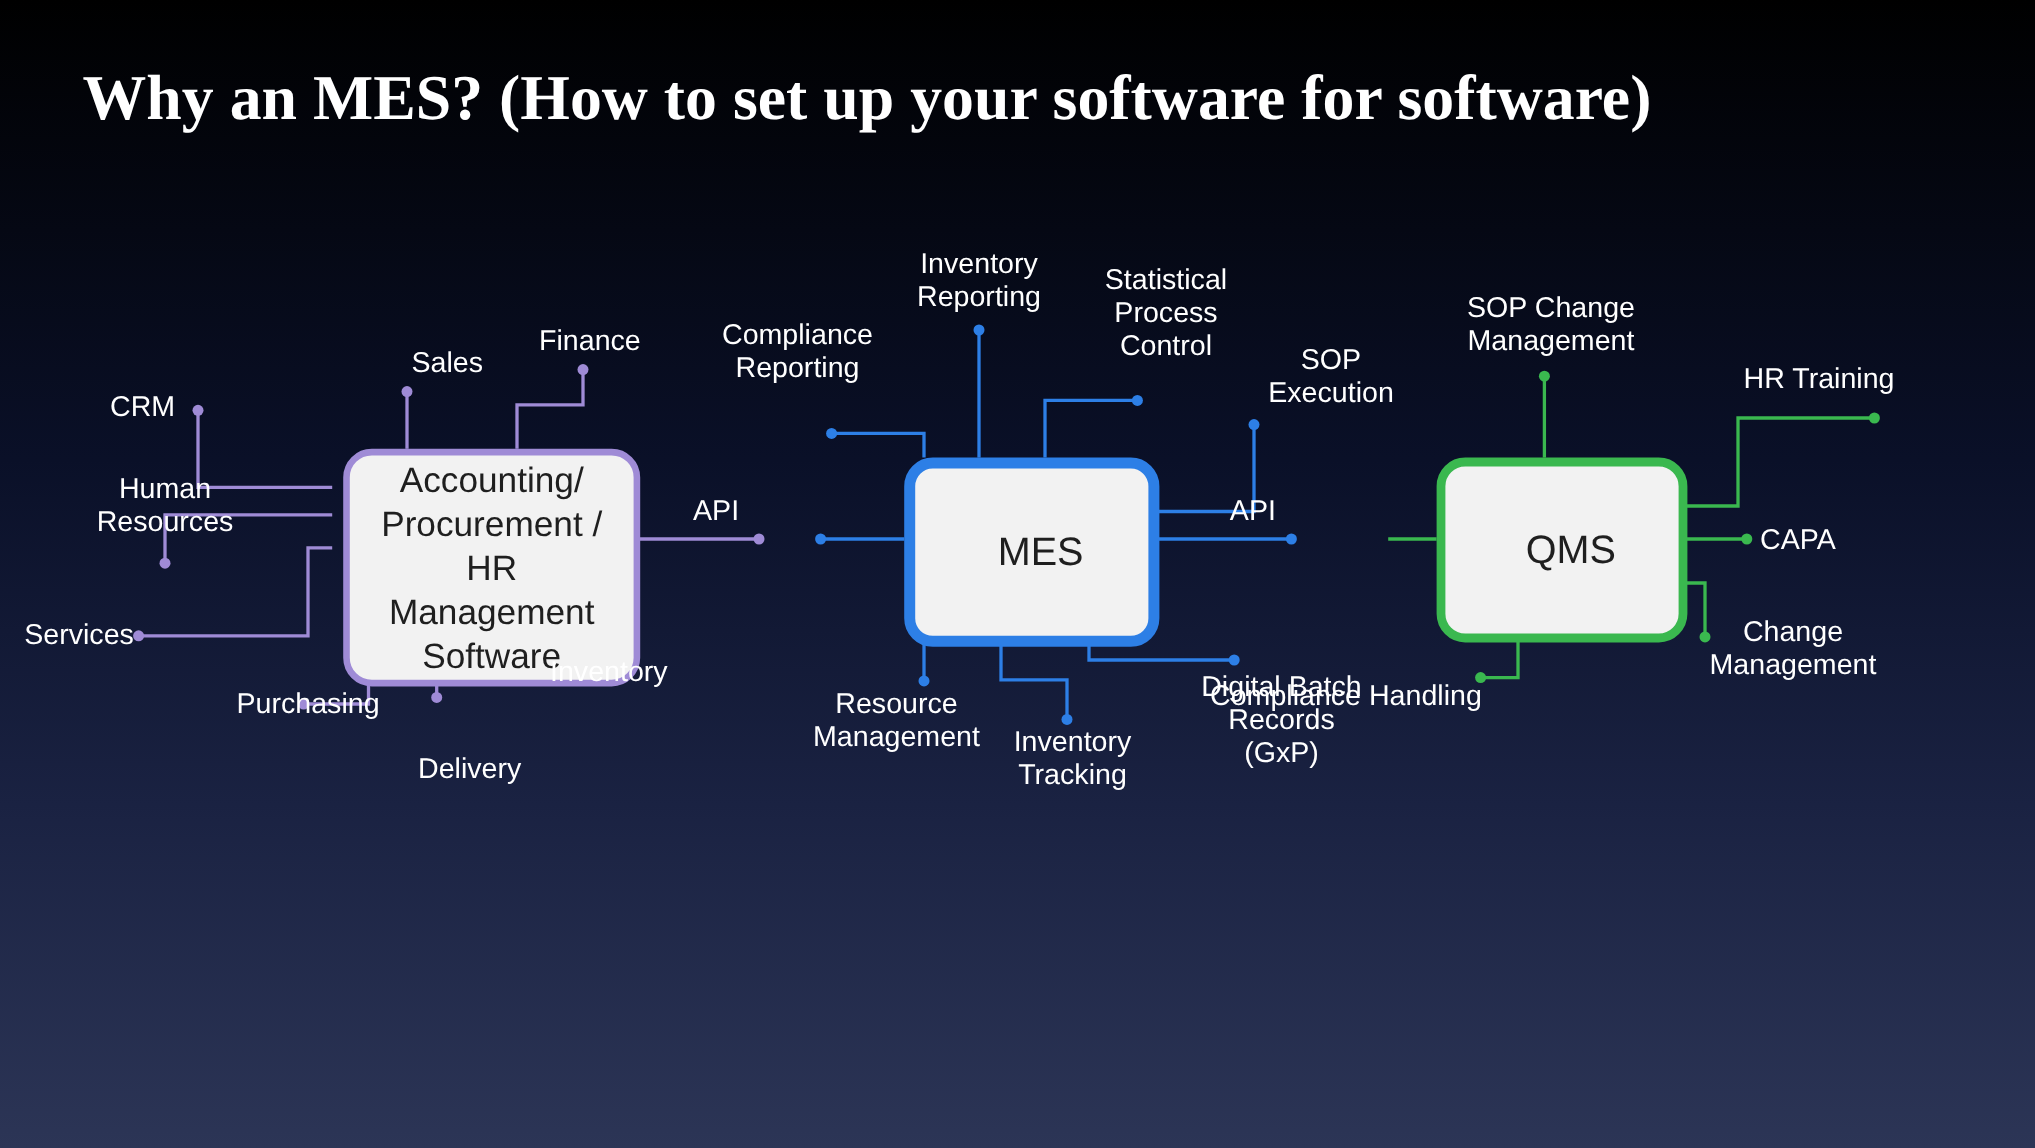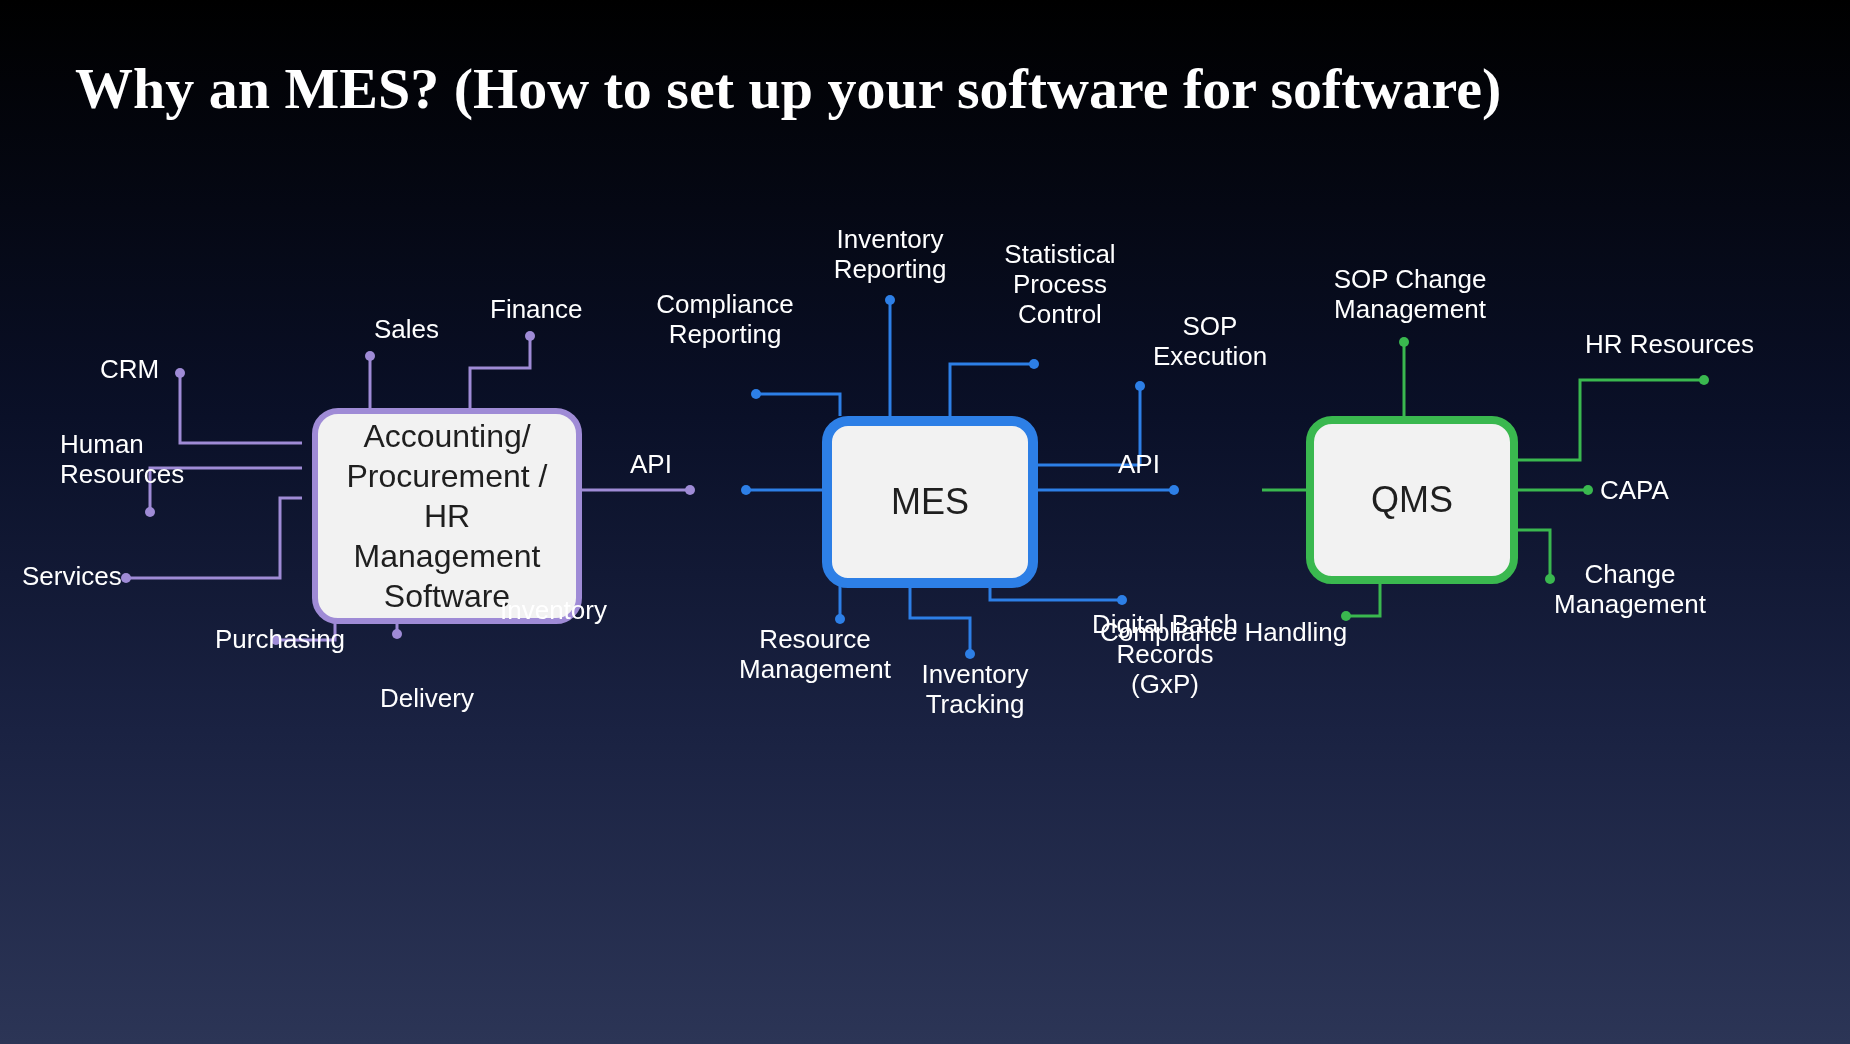--- a/index.html
+++ b/index.html
@@ -1,21 +1,21 @@
 <!DOCTYPE html>
 <html><head>
 <meta charset="utf-8">
 <style>
 html,body{margin:0;padding:0;width:1850px;height:1044px;overflow:hidden;font-family:-apple-system,BlinkMacSystemFont,"Segoe UI",Helvetica,Arial,sans-serif;}
 body{background:linear-gradient(to bottom,#000000 0%,#0a1028 40%,#1a2242 70%,#2c3556 100%);}
 .slide{position:relative;width:1850px;height:1044px;}
 .title{position:absolute;left:75px;top:55px;color:#ffffff;font-family:Georgia,"Times New Roman",serif;font-weight:700;font-size:58px;}
 .footer{position:absolute;left:0;right:0;top:855px;text-align:center;color:#e8eaf0;font-size:40px;font-weight:400;}
 svg.diagram{position:absolute;left:0;top:0;width:1850px;height:1044px;pointer-events:none;}
-.box{position:absolute;background:#f2f2f2;border-radius:26px;display:flex;align-items:center;justify-content:center;text-align:center;color:#1f1f1f;}
+.box{position:absolute;background:#f2f2f2;border-radius:26px;display:flex;align-items:center;justify-content:center;text-align:center;color:#1f1f1f;padding-left:16px;}
 #box-erp{left:312px;top:408px;width:270px;height:216px;border:6px solid #9f8bd6;font-size:32px;line-height:1.25;font-weight:400;padding:10px;box-sizing:border-box;}
 #box-mes{left:822px;top:416px;width:196px;height:152px;border:10px solid #2d7fe6;font-size:36px;font-weight:400;}
 #box-qms{left:1306px;top:416px;width:196px;height:152px;border:8px solid #3ab84f;font-size:36px;font-weight:400;}
 .lbl{position:absolute;color:#ffffff;font-size:26px;font-weight:400;text-align:center;line-height:1.15;white-space:nowrap;}
 .lbl.multi{white-space:normal;}
 </style>
 </head>
 <body>
 
 <div class="slide">
@@ -107,37 +107,37 @@
       <span>Accounting/<br>Procurement /<br>HR Management<br>Software</span>
     </div>
   <div class="box" id="box-mes">
       <span>MES</span>
     </div>
   <div class="box" id="box-qms">
       <span>QMS</span>
     </div>
 
   <div class="lbl" style="left:100px;top:355px;">CRM</div>
-  <div class="lbl multi" style="left:60px;top:430px;width:180px;text-align:left;">Human<br>Resources</div>
+  <div class="lbl multi" style="left:60px;top:430px;width:180px;text-align:center;">Human<br>Resources</div>
   <div class="lbl" style="left:22px;top:562px;">Services</div>
   <div class="lbl" style="left:215px;top:625px;">Purchasing</div>
   <div class="lbl" style="left:340px;top:315px;margin-left:34px;">Sales</div>
   <div class="lbl" style="left:490px;top:295px;">Finance</div>
   <div class="lbl" style="left:500px;top:596px;">Inventory</div>
   <div class="lbl" style="left:380px;top:640px;margin-top:44px;">Delivery</div>
   <div class="lbl" style="left:630px;top:450px;">API</div>
 
   <div class="lbl multi" style="left:635px;top:290px;width:180px;">Compliance<br>Reporting</div>
   <div class="lbl multi" style="left:800px;top:225px;width:180px;">Inventory<br>Reporting</div>
   <div class="lbl multi" style="left:1130px;top:312px;width:160px;">SOP<br>Execution</div>
   <div class="lbl multi" style="left:980px;top:240px;width:160px;">Statistical<br>Process<br>Control</div>
   <div class="lbl" style="left:1118px;top:450px;">API</div>
   <div class="lbl multi" style="left:715px;top:625px;width:200px;">Resource<br>Management</div>
   <div class="lbl multi" style="left:895px;top:660px;width:160px;">Inventory<br>Tracking</div>
   <div class="lbl multi" style="left:1065px;top:610px;width:200px;">Digital Batch<br>Records<br>(GxP)</div>
 
   <div class="lbl multi" style="left:1300px;top:265px;width:220px;">SOP Change<br>Management</div>
-  <div class="lbl" style="left:1585px;top:330px;">HR Resources</div>
+  <div class="lbl" style="left:1585px;top:330px;">HR Training</div>
   <div class="lbl" style="left:1600px;top:476px;">CAPA</div>
   <div class="lbl multi" style="left:1530px;top:560px;width:200px;">Change<br>Management</div>
   <div class="lbl" style="left:1100px;top:618px;">Compliance Handling</div>
 
 </div>
 
 </body></html>

